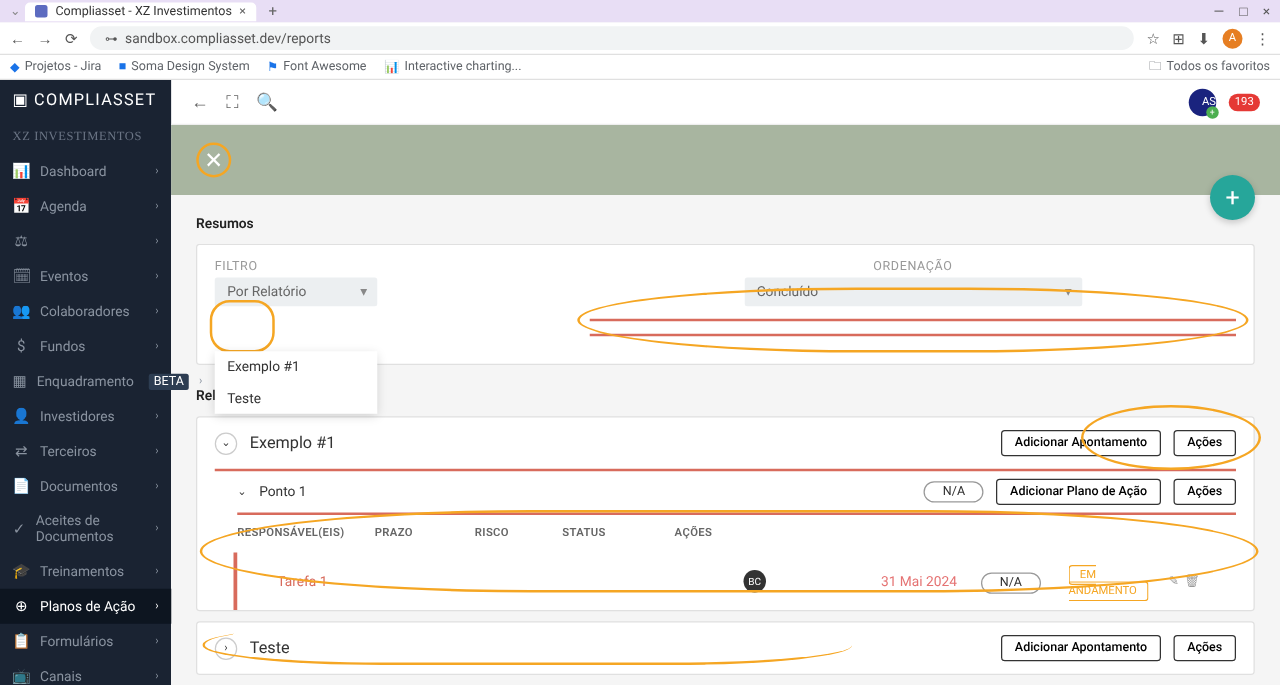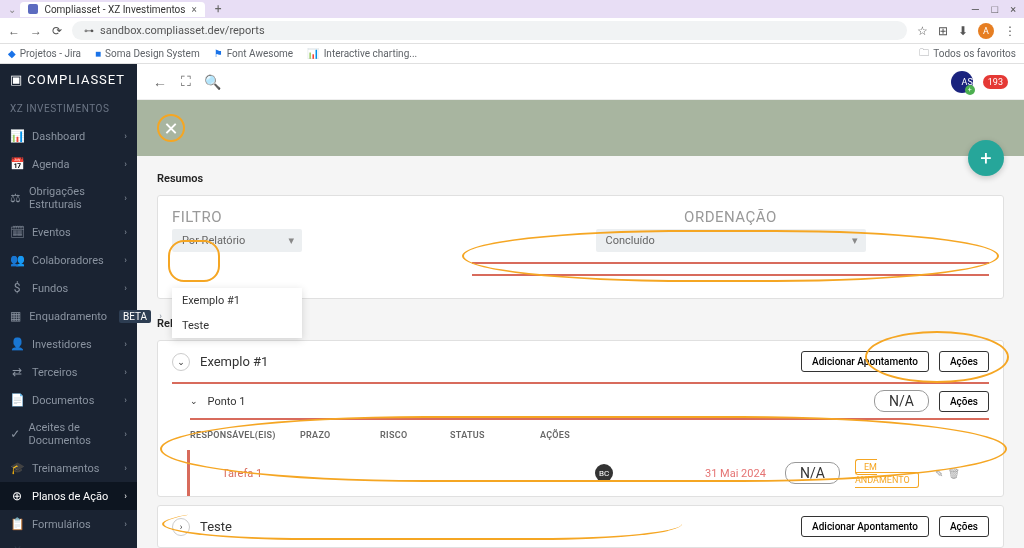--- a/index.html
+++ b/index.html
@@ -19,21 +19,21 @@
     
     .bookmarks { background: #fff; height: 20px; display: flex; align-items: center; padding: 0 8px; gap: 14px; font-size: 10px; color: #5f6368; border-bottom: 1px solid #e0e0e0; }
     .bookmark { display: flex; align-items: center; gap: 4px; cursor: pointer; }
     .bm-icon { color: #1a73e8; }
     .bm-right { margin-left: auto; display: flex; align-items: center; gap: 4px; }
     
     .app { display: flex; height: calc(548px - 64px); }
     
     .sidebar { width: 137px; background: #1a2332; color: #8a93a0; display: flex; flex-direction: column; font-size: 11px; }
     .logo { padding: 8px 10px; color: #fff; font-size: 13px; letter-spacing: 1px; display: flex; align-items: center; gap: 4px; }
-    .org-name { padding: 8px 10px; font-size: 10px; color: #6b7585; letter-spacing: 0.5px; }
+    .org-name { padding: 8px 10px; font-size: 10px; color: #6b7585; letter-spacing: 0.5px; font-family: Liberation Serif, serif; }
     .nav-item { padding: 7px 10px; display: flex; align-items: center; gap: 8px; cursor: pointer; position: relative; }
     .nav-item.active { background: #0d1520; color: #fff; }
     .nav-icon-sb { width: 14px; text-align: center; font-size: 12px; }
     .nav-chevron { margin-left: auto; font-size: 9px; }
     .nav-badge { background: #2d3d52; color: #fff; font-size: 10px; padding: 1px 4px; border-radius: 2px; margin-left: 4px; }
     
     .main { flex: 1; display: flex; flex-direction: column; overflow: hidden; }
     .topbar { height: 36px; background: #fff; display: flex; align-items: center; padding: 0 16px; gap: 14px; border-bottom: 1px solid #eee; }
     .tb-icon { color: #666; font-size: 14px; cursor: pointer; }
     .tb-right { margin-left: auto; display: flex; align-items: center; gap: 10px; }
@@ -46,37 +46,37 @@
     .page-title { font-size: 20px; font-weight: 400; }
     .fab { position: absolute; right: 20px; bottom: -20px; width: 36px; height: 36px; border-radius: 50%; background: #26a69a; color: #fff; display: flex; align-items: center; justify-content: center; font-size: 20px; box-shadow: 0 2px 6px rgba(0,0,0,0.2); cursor: pointer; z-index: 10; }
     
     .content { flex: 1; padding: 16px 20px; overflow-y: auto; background: #f5f5f5; }
     .section-title { font-size: 11px; font-weight: 600; margin-bottom: 10px; color: #222; }
     
     .filters-card { background: #fff; border: 1px solid #e0e0e0; border-radius: 3px; padding: 12px 14px; margin-bottom: 18px; position: relative; }
     .filter-row { display: flex; gap: 30px; }
     .filter-col { flex: 0 0 auto; }
     .filter-col.order { flex: 1; }
-    .filter-label { font-size: 15px; color: #999; letter-spacing: 0.5px; margin-bottom: 3px; }
+    .filter-label { font-size: 10px; color: #999; letter-spacing: 0.5px; margin-bottom: 3px; }
     .select { background: #eceff1; border: none; padding: 5px 28px 5px 10px; font-size: 11px; color: #666; border-radius: 2px; cursor: pointer; position: relative; display: inline-flex; align-items: center; min-width: 130px; }
     .select::after { content: '▾'; position: absolute; right: 8px; color: #888; }
     .dropdown { position: absolute; top: 100%; left: 0; background: #fff; box-shadow: 0 2px 8px rgba(0,0,0,0.15); min-width: 130px; z-index: 5; margin-top: 2px; }
     .dropdown-item { padding: 6px 10px; font-size: 11px; cursor: pointer; }
     .red-bars { position: relative; margin-top: 10px; }
     .red-bar { height: 2px; background: #d86b5c; margin-bottom: 10px; }
     
     .report-card { background: #fff; border: 1px solid #e0e0e0; border-radius: 3px; margin-bottom: 8px; }
     .report-header { display: flex; align-items: center; padding: 10px 14px; gap: 10px; }
     .expand-icon { width: 18px; height: 18px; border: 1px solid #ccc; border-radius: 50%; display: flex; align-items: center; justify-content: center; font-size: 9px; cursor: pointer; }
     .report-name { font-size: 13px; color: #333; }
     .btn { border: 1px solid #333; background: #fff; padding: 4px 10px; font-size: 10px; border-radius: 3px; cursor: pointer; font-weight: 500; }
     .spacer { flex: 1; }
     
     .ponto-row { display: flex; align-items: center; padding: 6px 14px 6px 32px; gap: 10px; font-size: 11px; }
-    .pill { border: 1px solid #999; background: #fff; padding: 2px 14px; border-radius: 10px; font-size: 14px; }
+    .pill { border: 1px solid #999; background: #fff; padding: 2px 14px; border-radius: 10px; font-size: 10px; }
     .red-line-full { height: 2px; background: #d86b5c; margin: 0 14px 0 32px; }
     
     .table-header { display: flex; padding: 10px 14px 10px 32px; font-size: 9px; color: #666; font-weight: 600; letter-spacing: 0.3px; }
     .col-plano { flex: 1; }
     .col-resp { width: 110px; }
     .col-prazo { width: 80px; }
     .col-risco { width: 70px; }
     .col-status { width: 80px; }
     .col-acoes { width: 40px; text-align: right; }
     
@@ -160,21 +160,20 @@
           <span>Dashboard</span>
           <span class="nav-chevron">›</span>
         </div>
         <div class="nav-item">
           <span class="nav-icon-sb">📅</span>
           <span>Agenda</span>
           <span class="nav-chevron">›</span>
         </div>
         <div class="nav-item">
           <span class="nav-icon-sb">⚖</span>
-          <span>Obrigações Estruturais</span>
           <span class="nav-chevron">›</span>
         </div>
         <div class="nav-item">
           <span class="nav-icon-sb">🗓</span>
           <span>Eventos</span>
           <span class="nav-chevron">›</span>
         </div>
         <div class="nav-item">
           <span class="nav-icon-sb">👥</span>
           <span>Colaboradores</span>
@@ -293,20 +292,21 @@
           <button class="btn">Ações</button>
           <div class="annotation" style="border-radius:50%;top:-10px;right:-6px;width:144px;height:52px;"></div>
         </div>
         <div class="red-line-full" style="margin-left:14px;"></div>
 
         <div class="ponto-row">
           <span style="font-size:9px;cursor:pointer;">⌄</span>
           <span>Ponto 1</span>
           <div class="spacer"></div>
           <span class="pill">N/A</span>
+          <button class="btn">Adicionar Plano de Ação</button>
           <button class="btn">Ações</button>
         </div>
         <div class="red-line-full"></div>
 
         <div style="position:relative;">
           <div class="table-header">
             <div class="col-resp">RESPONSÁVEL(EIS)</div>
             <div class="col-prazo">PRAZO</div>
             <div class="col-risco">RISCO</div>
             <div class="col-status">STATUS</div>

